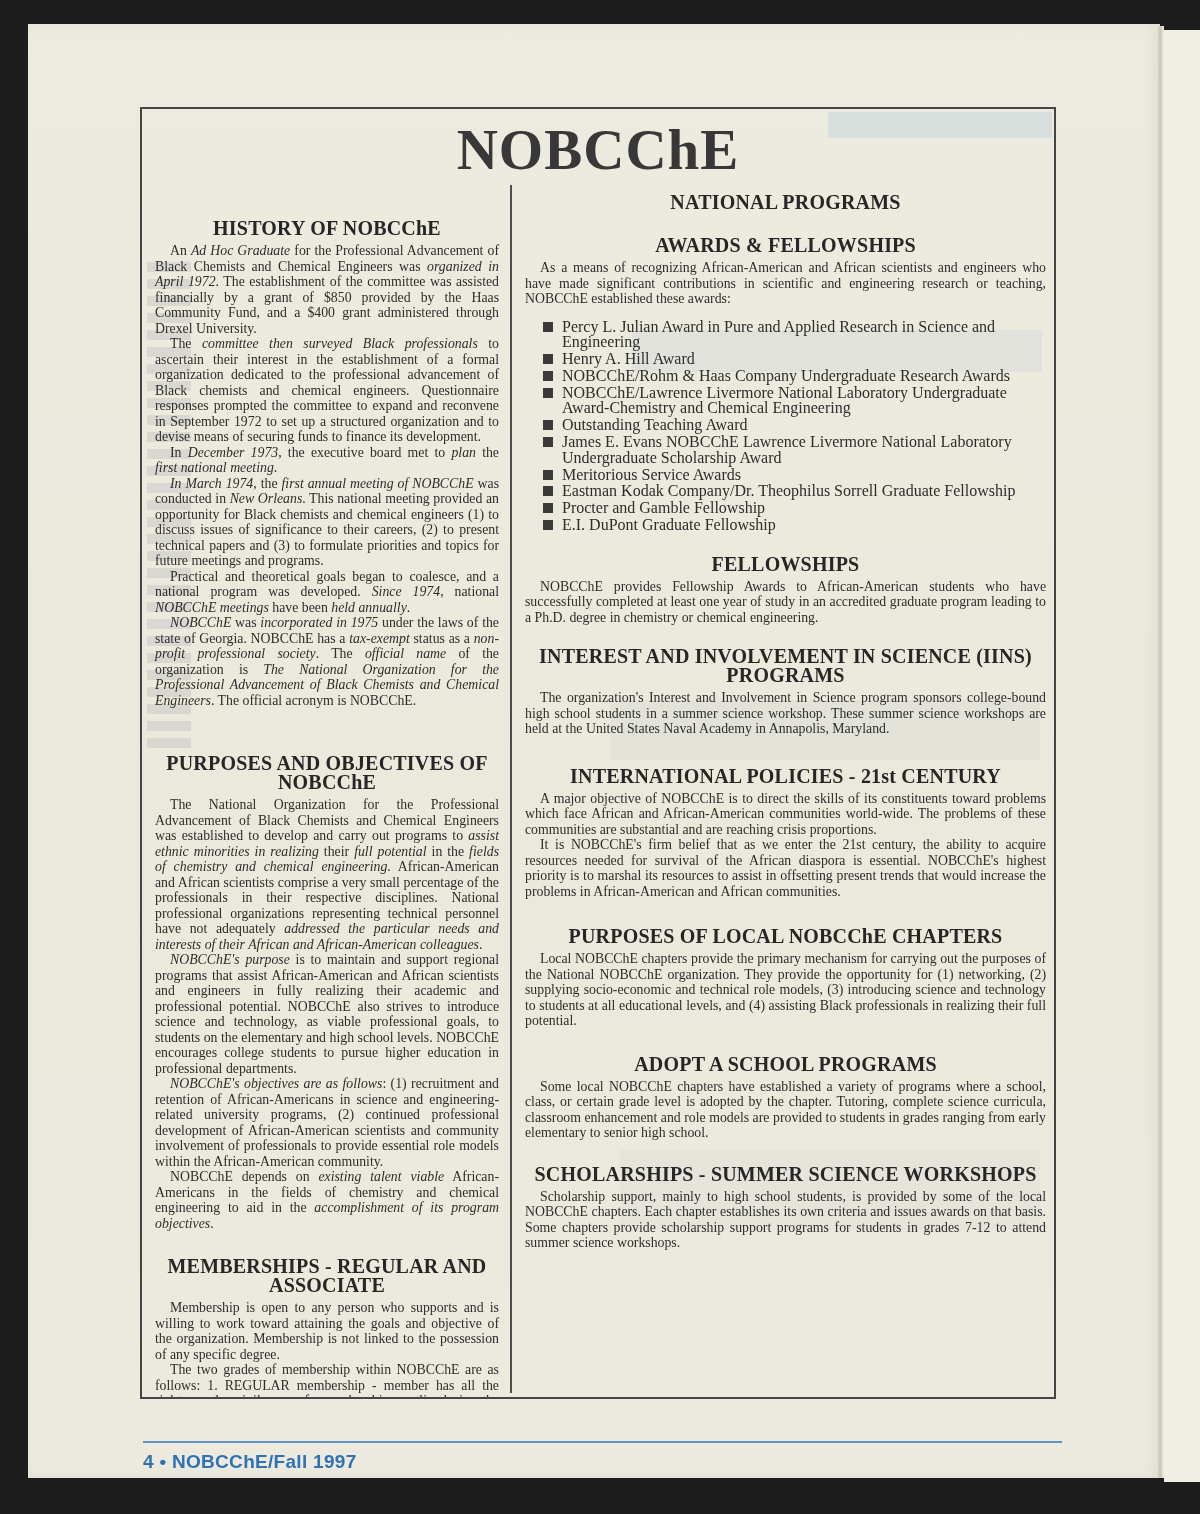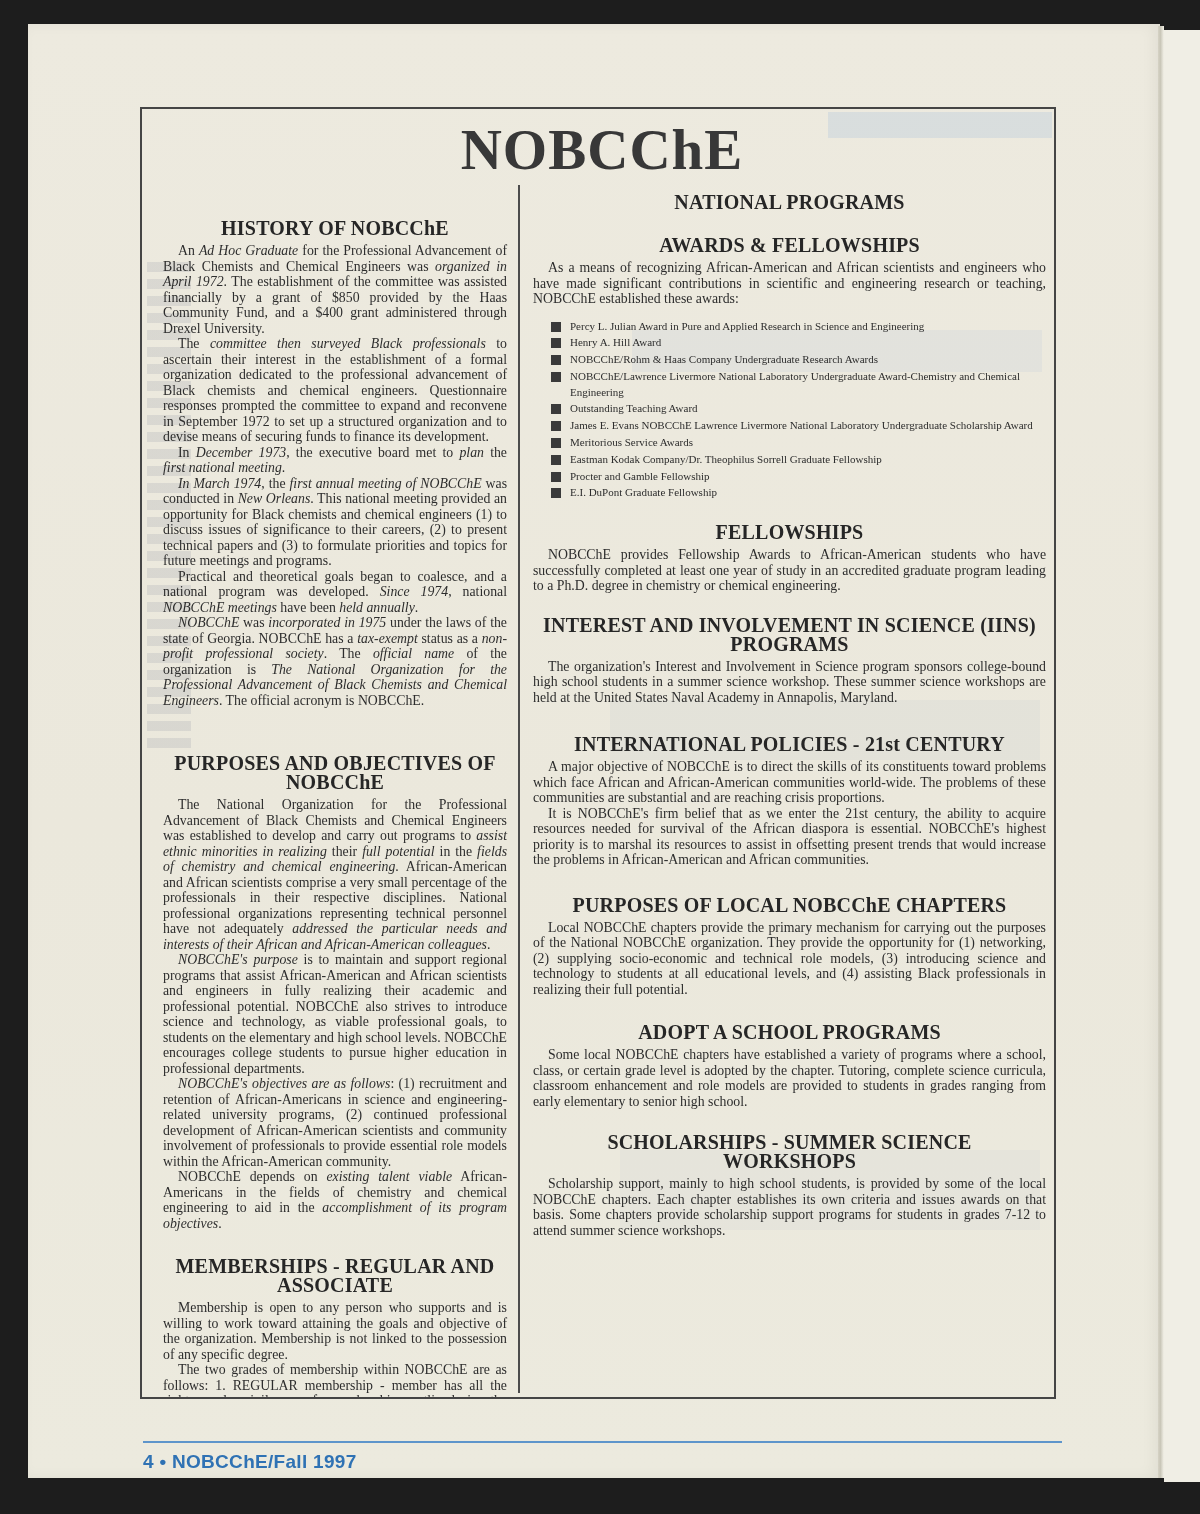--- a/index.html
+++ b/index.html
@@ -30,21 +30,20 @@
   }
   .ghost-a{left:828px;top:112px;width:224px;height:26px;background:rgba(165,190,218,0.28);}
   .ghost-b{left:632px;top:330px;width:410px;height:42px;background:rgba(175,193,216,0.16);}
   .ghost-c{left:610px;top:700px;width:430px;height:60px;background:rgba(160,175,195,0.10);}
   .ghost-d{left:620px;top:1150px;width:420px;height:80px;background:rgba(160,180,205,0.08);}
 
   .content-box{
     position:absolute;left:140px;top:107px;width:916px;height:1292px;
     border:2px solid #454545;box-sizing:border-box;overflow:hidden;
     background:transparent;
-    padding-left:8px;
   }
   .doc-title{
     margin:10px 0 4px;text-align:center;
     font-size:57px;font-weight:bold;color:#383838;
     letter-spacing:1px;line-height:62px;
   }
   .columns{display:flex;align-items:stretch;height:1208px;}
   .col-left{width:368px;box-sizing:border-box;padding:0 11px 0 13px;}
   .col-right{flex:1;border-left:2px solid #4c4c4c;box-sizing:border-box;padding:0 8px 0 13px;}
 
@@ -54,21 +53,21 @@
   }
   .col-right .first-heading{margin-top:8px;}
   .col-left .first-heading{margin-top:34px;}
   .body-p{
     margin:0;text-indent:15px;text-align:justify;
     font-size:13.8px;line-height:15.5px;color:#2d2d2d;
   }
   .award-list{list-style:none;margin:12px 0 4px;padding:0 0 0 18px;}
   .award-item{display:flex;gap:9px;margin:0 0 1px;}
   .sq{width:10px;height:10px;background:#3a3a3a;flex:none;margin-top:3px;}
-  .award-text{font-size:11px;line-height:15.8px;color:#2d2d2d;}
+  .award-text{font-size:16px;line-height:15.8px;color:#2d2d2d;}
 
   .footer-rule{
     position:absolute;left:143px;top:1441px;width:919px;height:2px;
     background:#5e95cb;
   }
   .footer-text{
     position:absolute;left:143px;top:1451px;
     font-family:"Liberation Sans", sans-serif;font-weight:bold;
     font-size:19px;color:#2f72b4;letter-spacing:0.3px;
   }

